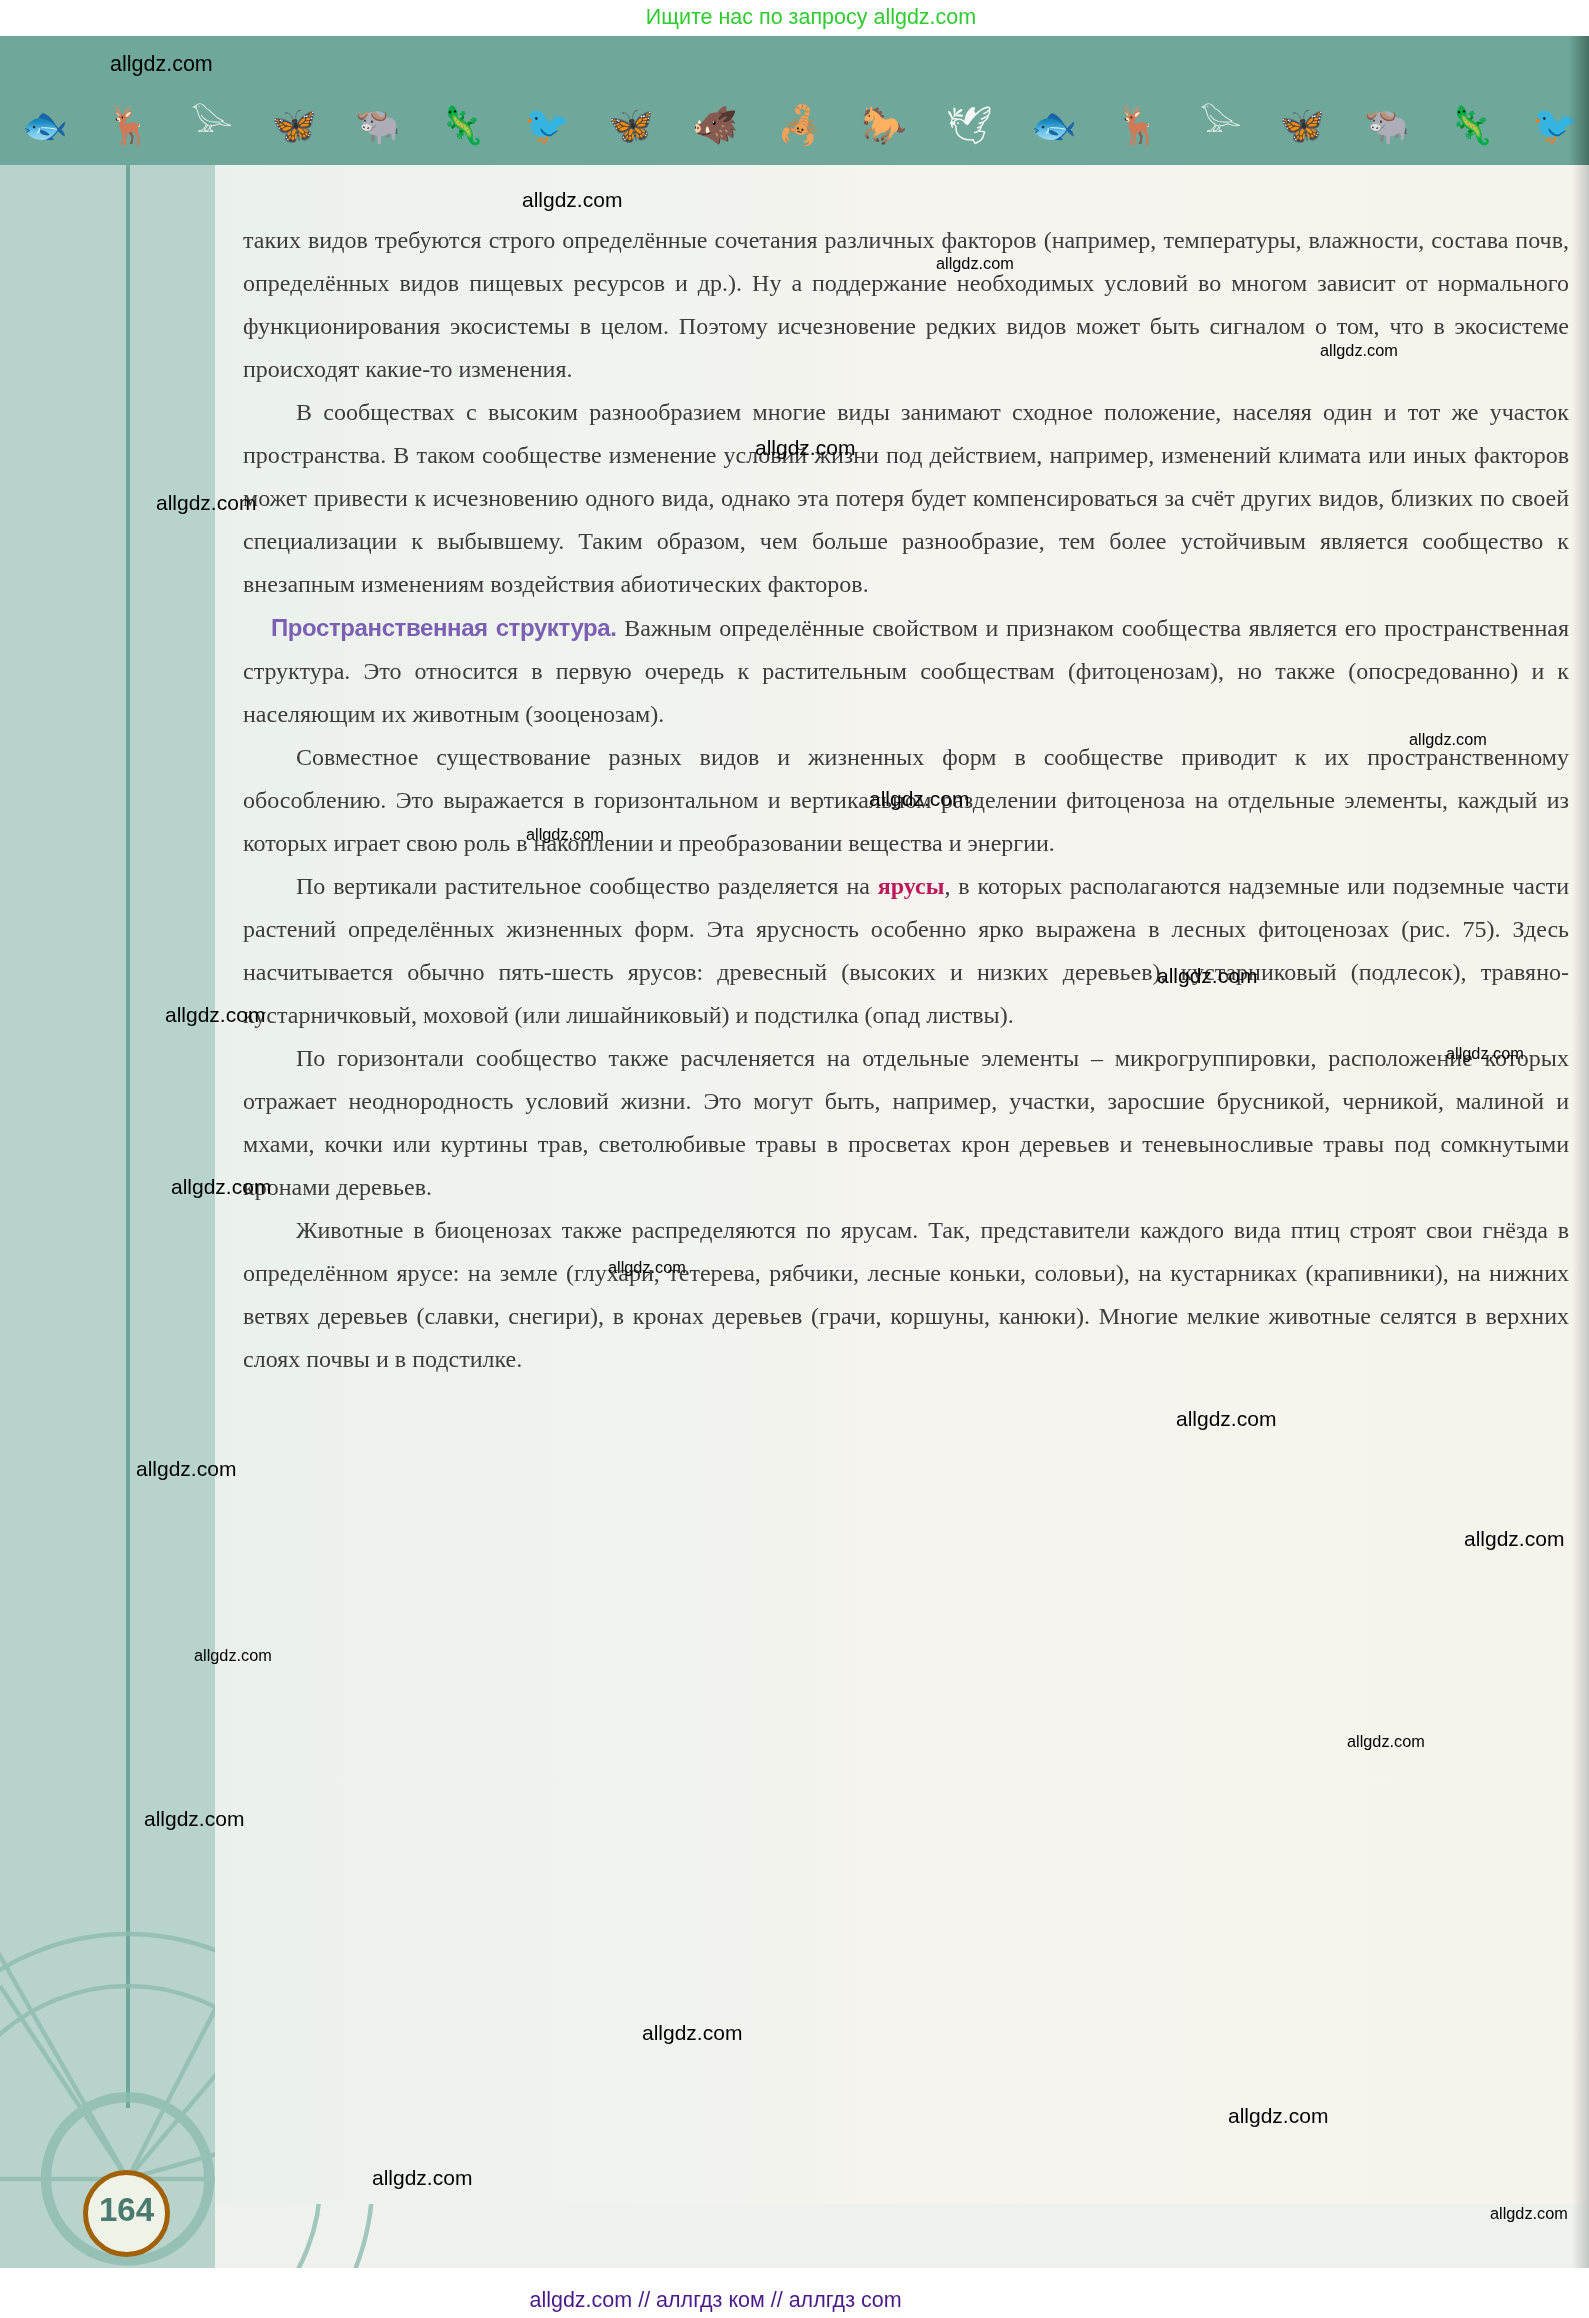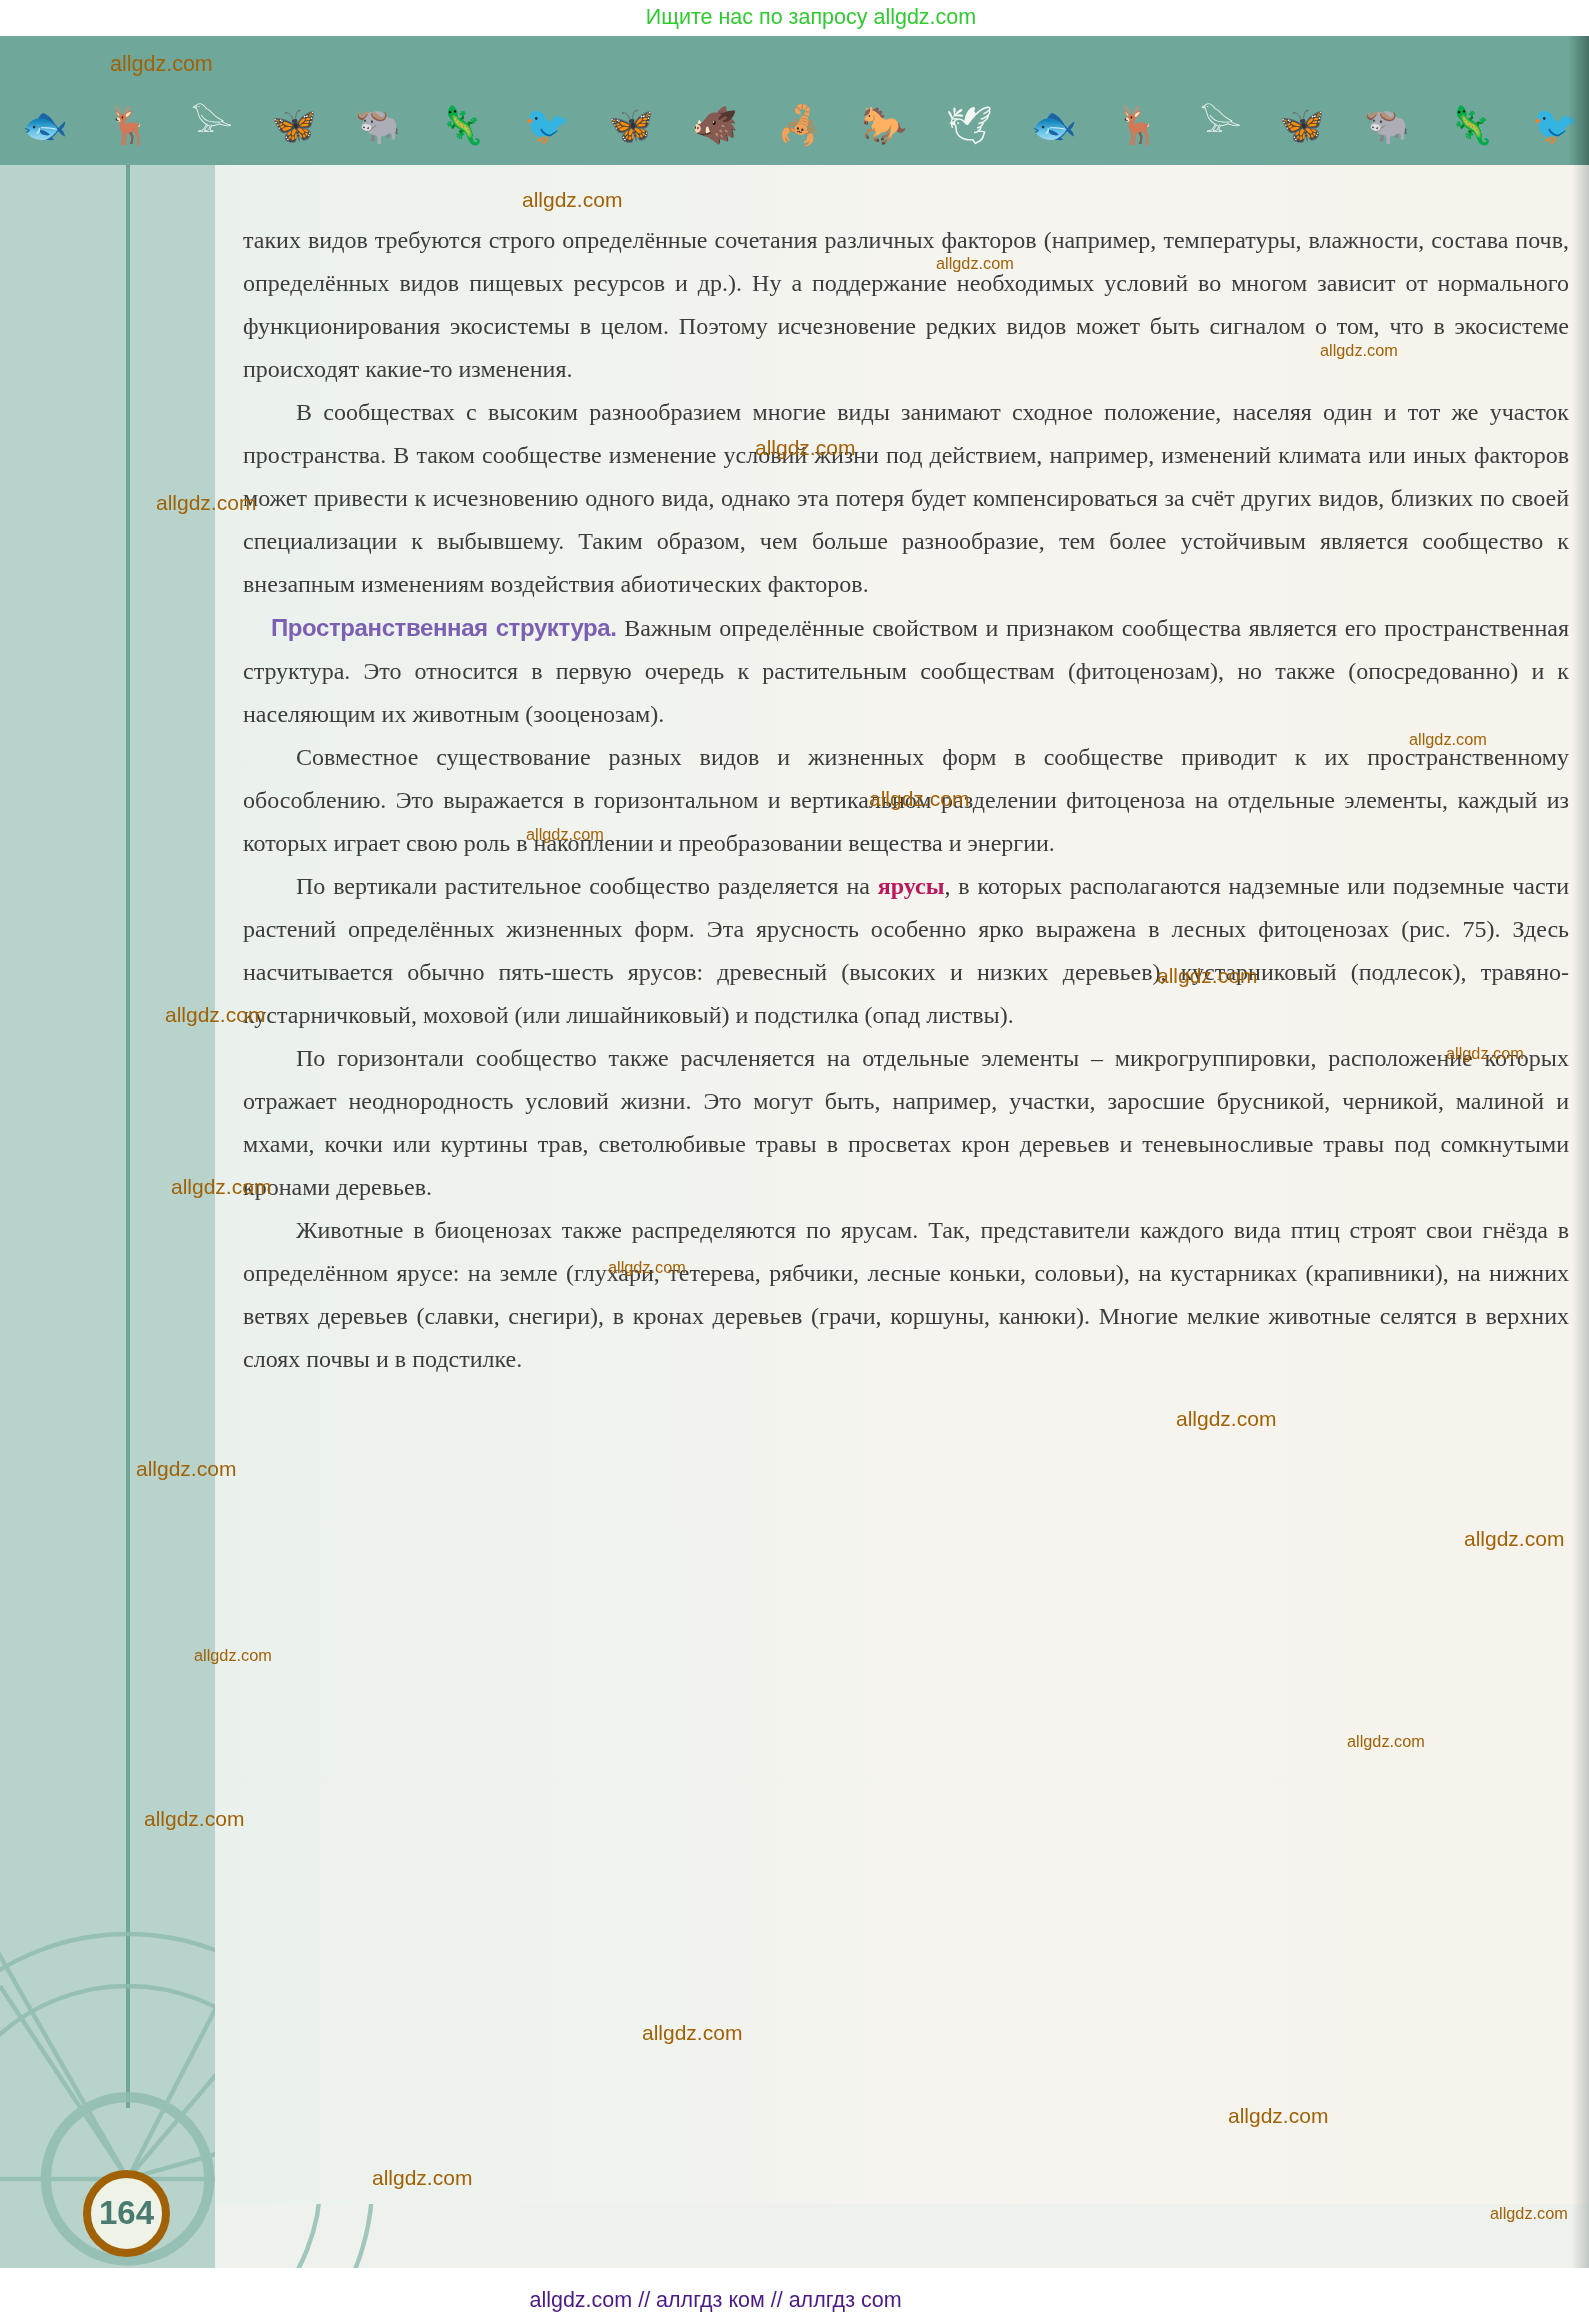--- a/index.html
+++ b/index.html
@@ -59,27 +59,27 @@
   }
   .content p { margin: 0; text-indent: 53px; }
   .content p.noindent { text-indent: 0; }
   .heading-inline {
     font-family: "Liberation Sans", "DejaVu Sans", sans-serif; font-weight: bold;
     color: #7b5fb2; letter-spacing: -0.4px; margin-left: 28px;
   }
   .bold-term { font-weight: bold; color: #be185d; }
   .page-number-badge {
     position: absolute; left: 83px; top: 2134px; width: 87px; height: 87px;
-    border-radius: 50%; background: #eff2e6; border: 8px solid #a16207;
+    border-radius: 50%; background: #eff2e6; border: 5px solid #a16207;
     box-sizing: border-box; text-align: center;
     font-family: "Liberation Sans", sans-serif; font-weight: bold; font-size: 33px;
     line-height: 70px; color: #4a7a70;
   }
   .watermark {
-    position: absolute; font-family: "Liberation Sans", sans-serif; color: #a16207;
+    position: absolute; font-family: "Liberation Sans", sans-serif; color: #000000;
     white-space: nowrap;
   }
   .footer-banner {
     position: absolute; left: 0; top: 2282px; width: 1431px; height: 36px;
     background: #fff; text-align: center;
     font-family: "Liberation Sans", sans-serif; font-size: 21.5px; color: #4b1a8a;
     line-height: 36px;
   }
 </style>
 </head>

